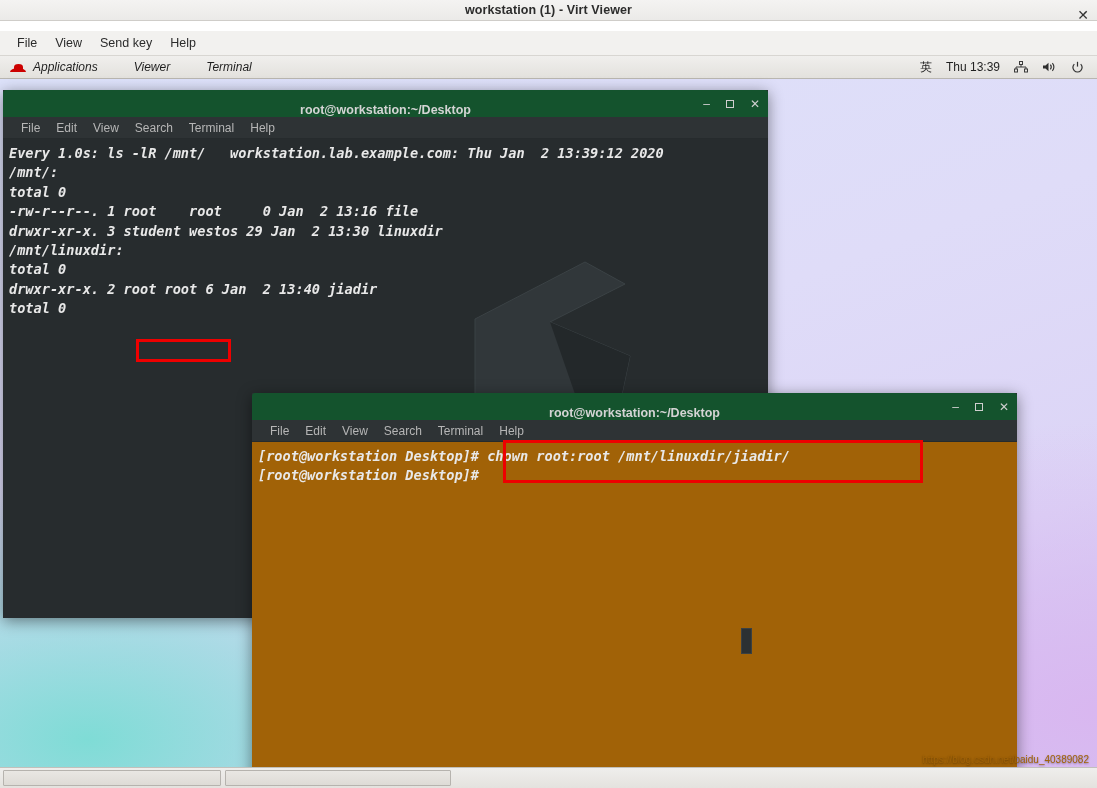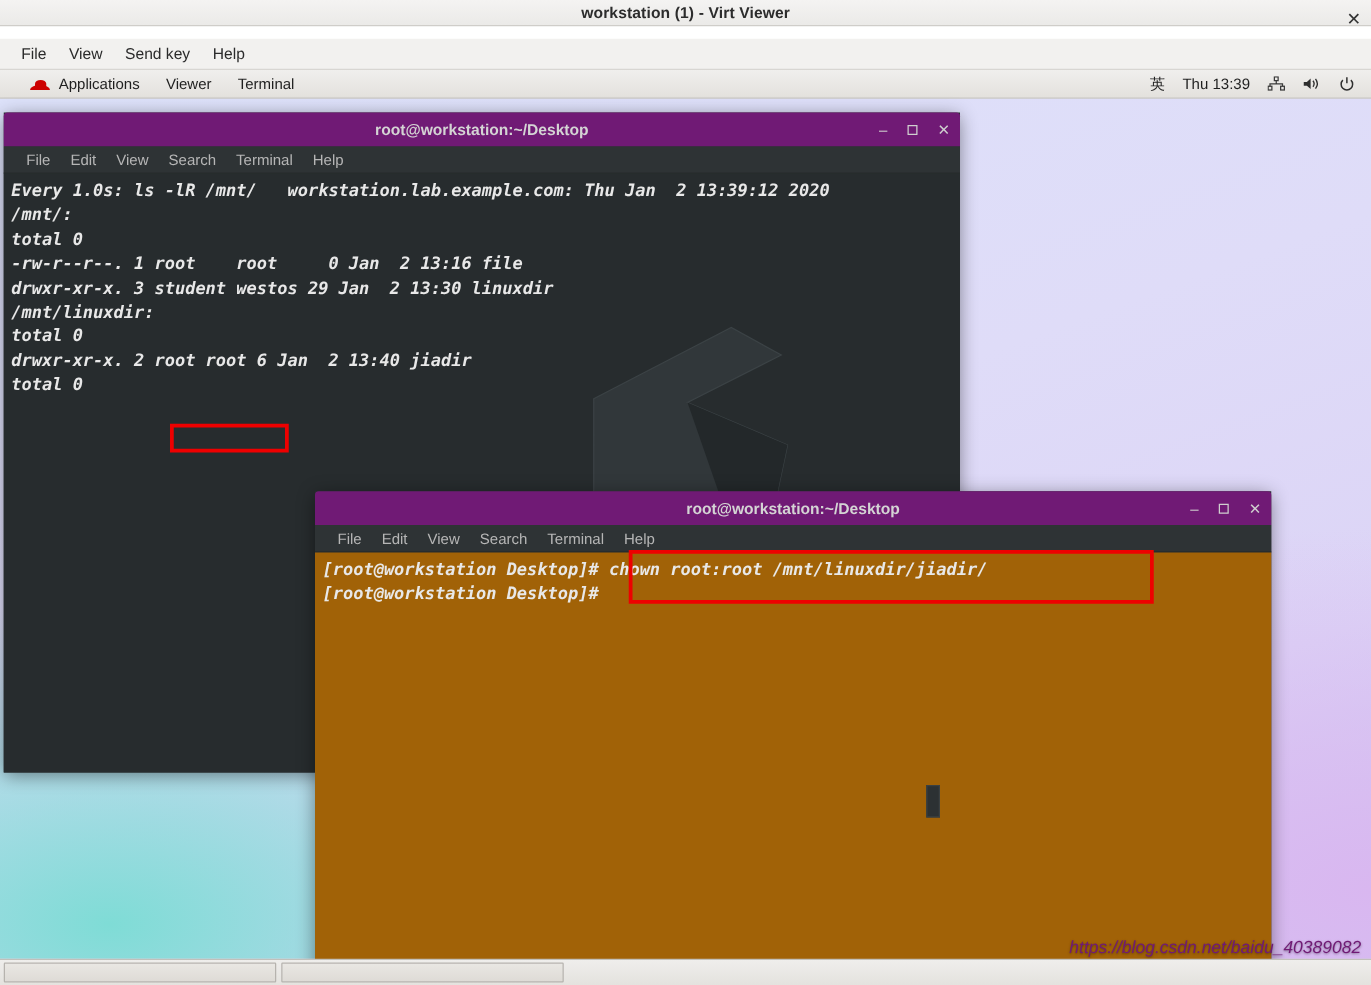--- a/index.html
+++ b/index.html
@@ -42,21 +42,21 @@
   }
 
   
   .gnome-bar {
     position: absolute; left: 0; top: 56px; width: 1097px; height: 23px;
     background: linear-gradient(#f0efed, #e3e1dd);
     border-bottom: 1px solid #b9b6b0;
     display: flex; align-items: center;
     font-size: 12px; color: #1f1f1f;
   }
-  .gnome-left { display: flex; align-items: center; padding-left: 14px; gap: 1px; }
+  .gnome-left { display: flex; align-items: center; padding-left: 0; gap: 16px; font-style: italic; }
   .gnome-left .gi { padding: 0 10px; cursor: default; }
   .rh-icon { width: 16px; height: 12px; position: relative; margin-right: 2px; }
   .rh-icon .brim {
     position: absolute; left: 0; bottom: 1px; width: 16px; height: 4px;
     background: #cc0000; border-radius: 50%/100% 100% 0 0;
   }
   .rh-icon .crown {
     position: absolute; left: 4px; bottom: 3px; width: 9px; height: 6px;
     background: #cc0000; border-radius: 60% 60% 10% 10%;
   }
@@ -90,22 +90,22 @@
   .tb-item.a { width: 218px; }
   .tb-item.b { width: 226px; }
 
   
   .term {
     position: absolute;
     background: #2a2f31;
     box-shadow: 0 3px 14px rgba(0,0,0,0.45);
   }
   .term-title {
-    height: 27px; background: #701a75;
-    display: flex; align-items: center; justify-content: center;
+    height: 27px; background: #14532d;
+    display: flex; align-items: flex-end; justify-content: center;
     position: relative;
     border-top-left-radius: 3px; border-top-right-radius: 3px;
   }
   .term-title-text {
     font-size: 12.5px; color: #d4d4d4; font-weight: bold;
   }
   .term-ctrls {
     position: absolute; right: 8px; top: 0; height: 27px;
     display: flex; align-items: center; gap: 16px;
     color: #cfcfcf; font-size: 12px;
@@ -151,24 +151,23 @@
 
   
   .redbox {
     position: absolute;
     border: 3px solid #ee0000;
     pointer-events: none;
   }
 
   .watermark {
     position: absolute; right: 8px; bottom: 23px;
-    font-size: 14px; color: #701a75;
+    font-size: 10px; color: #a16207;
     font-family: "Liberation Sans", sans-serif;
     text-shadow: 0 1px 2px rgba(0,0,0,0.4);
-    font-style: italic;
   }
 
   .scroll-nub {
     position: absolute; width: 11px; height: 26px;
     border: 1px solid #3a4042; background: #2c3133;
   }
 </style>
 </head>
 <body>
 

